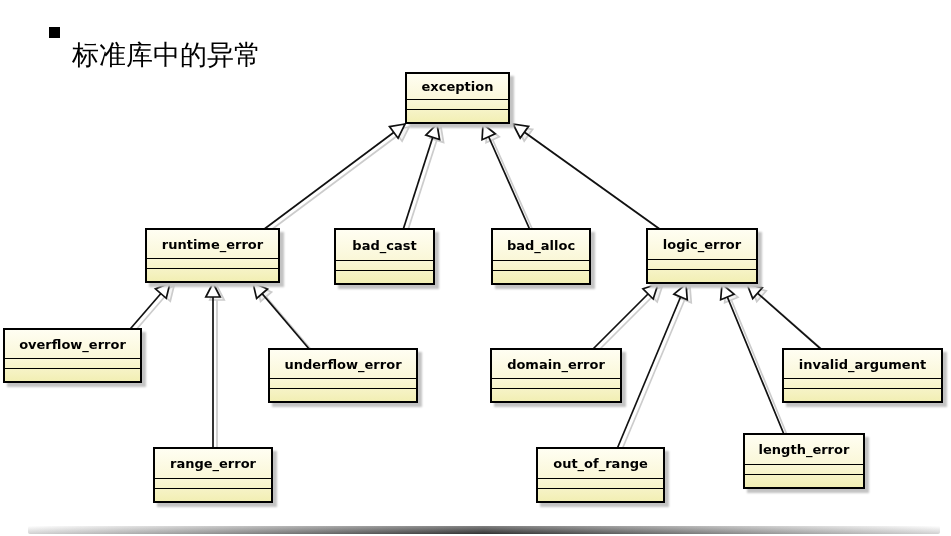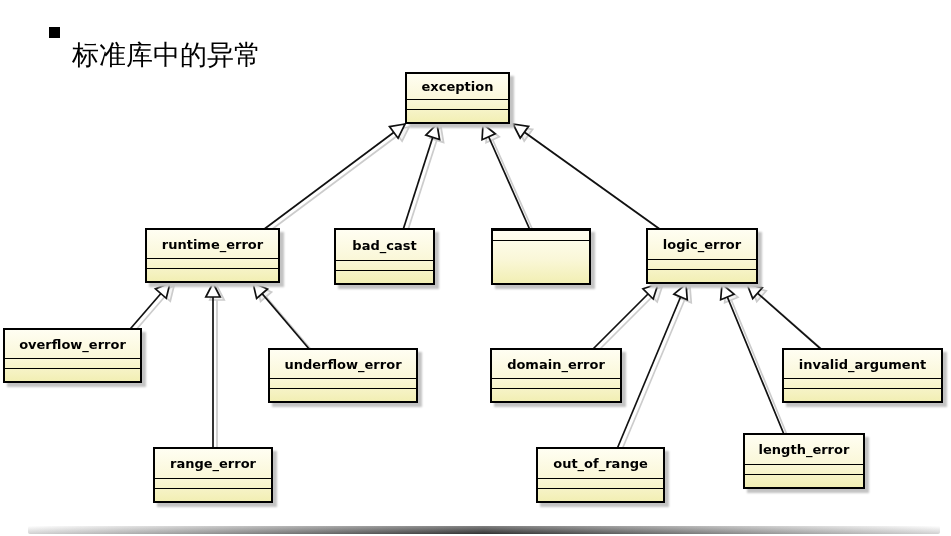--- a/index.html
+++ b/index.html
@@ -102,20 +102,21 @@
     <div class="uml-methods"></div>
   </div>
 
   <div class="uml-class" style="left:334px;top:228px;width:101px;height:57px">
     <div class="uml-name">bad_cast</div>
     <div class="uml-attrs"></div>
     <div class="uml-methods"></div>
   </div>
 
   <div class="uml-class" style="left:491px;top:228px;width:100px;height:57px">
+    <div class="uml-name">bad_alloc</div>
     <div class="uml-attrs"></div>
     <div class="uml-methods"></div>
   </div>
 
   <div class="uml-class" style="left:646px;top:228px;width:112px;height:56px">
     <div class="uml-name">logic_error</div>
     <div class="uml-attrs"></div>
     <div class="uml-methods"></div>
   </div>
 

